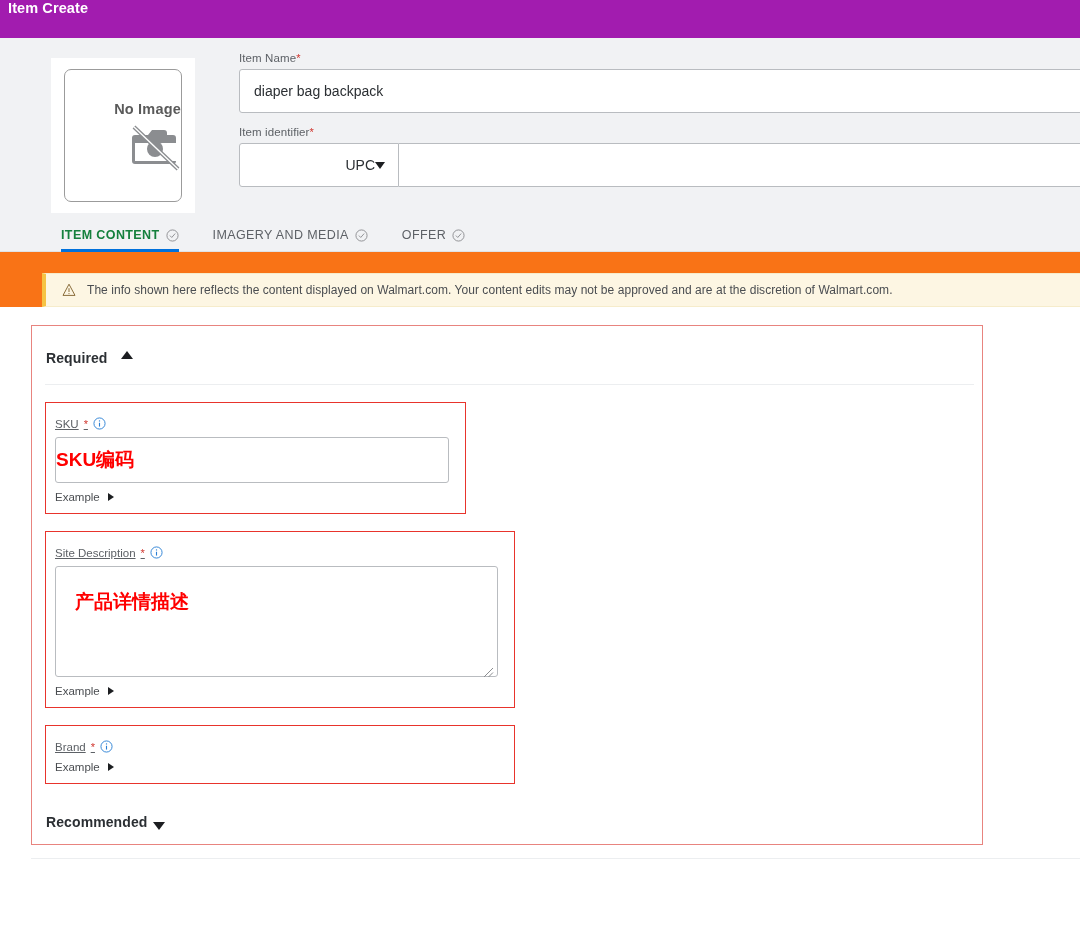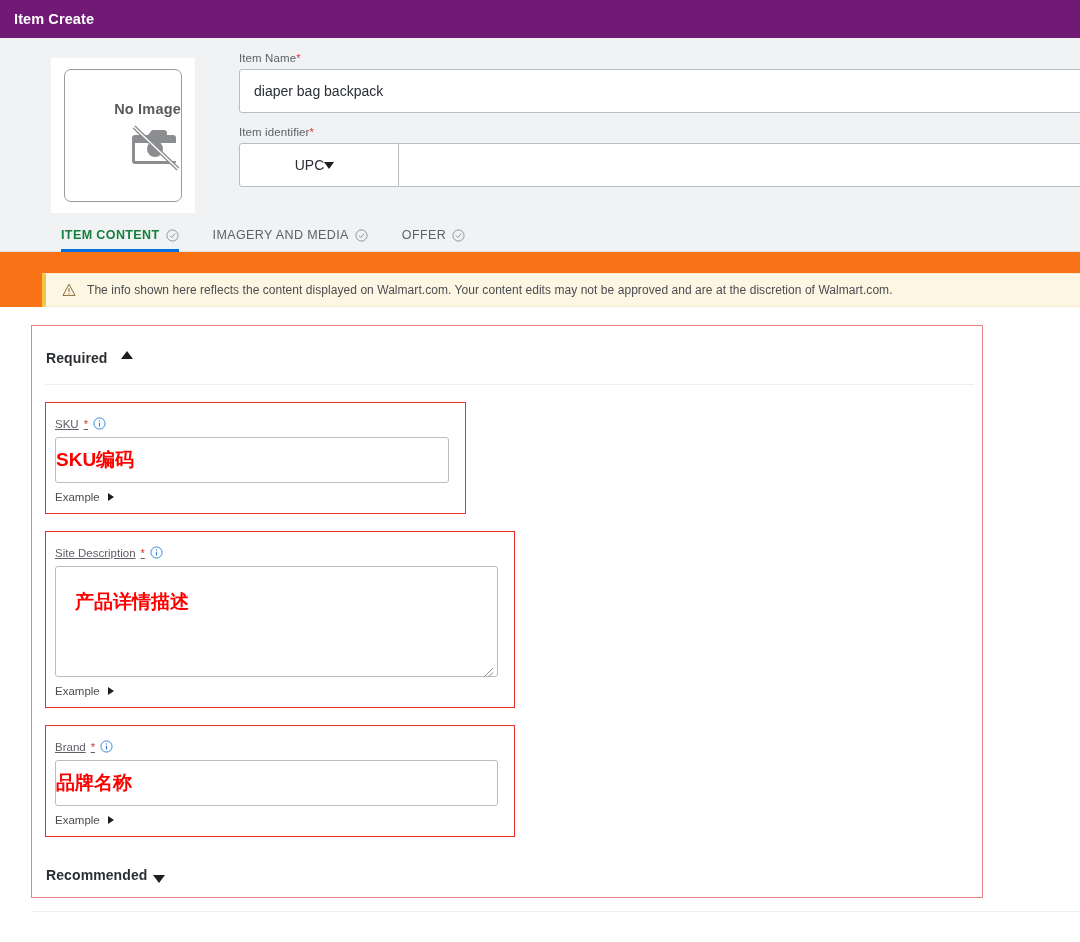--- a/index.html
+++ b/index.html
@@ -7,24 +7,23 @@
     margin: 0; padding: 0;
     width: 1080px; height: 942px;
     background: #ffffff;
     font-family: "Liberation Sans", sans-serif;
     overflow: hidden;
   }
 
   
   .titlebar {
     height: 38px;
-    background: #701a75;
+    background: #a21caf;
     display: flex;
-    align-items: center;
-    padding-left: 14px;
+    padding-left: 8px;
   }
   .titlebar-text {
     color: #ffffff;
     font-size: 14.5px;
     font-weight: bold;
     letter-spacing: .1px;
   }
 
   
   .header-zone {
@@ -81,21 +80,21 @@
   }
   .gap { height: 13px; }
 
   .ident-row { display: flex; }
   .ident-select {
     width: 160px; height: 44px;
     background: #ffffff;
     border: 1px solid #b9bcc0;
     border-radius: 3px 0 0 3px;
     display: flex; align-items: center;
-    justify-content: center;
+    justify-content: flex-end;
     padding: 0 13px 0 4px;
     font-size: 14px;
     color: #2b2f33;
   }
   .caret-down {
     width: 0; height: 0;
     border-left: 5.5px solid transparent;
     border-right: 5.5px solid transparent;
     border-top: 7px solid #1c1e21;
   }
@@ -420,23 +419,20 @@
         <span>Brand</span>
           <span class="req-star">*</span>
         <span>
           <svg class="info-icon" viewBox="0 0 14 14">
             <circle cx="7" cy="7" r="6" fill="none" stroke="#2a7fd4" stroke-width="1"></circle>
             <circle cx="7" cy="4.2" r="0.75" fill="#2a7fd4"></circle>
             <line x1="7" y1="6.2" x2="7" y2="10.3" stroke="#2a7fd4" stroke-width="1.2"></line>
           </svg>
         </span>
       </div>
-      <div class="fb-input">
-        <span>品牌名称</span>
-      </div>
       <div class="example-row">
         <span>Example</span>
         <span class="tri-right"></span>
       </div>
     </div>
 
     <div class="recommend-head">
       <span class="section-title">Recommended</span>
       <span class="tri-down"></span>
     </div>

